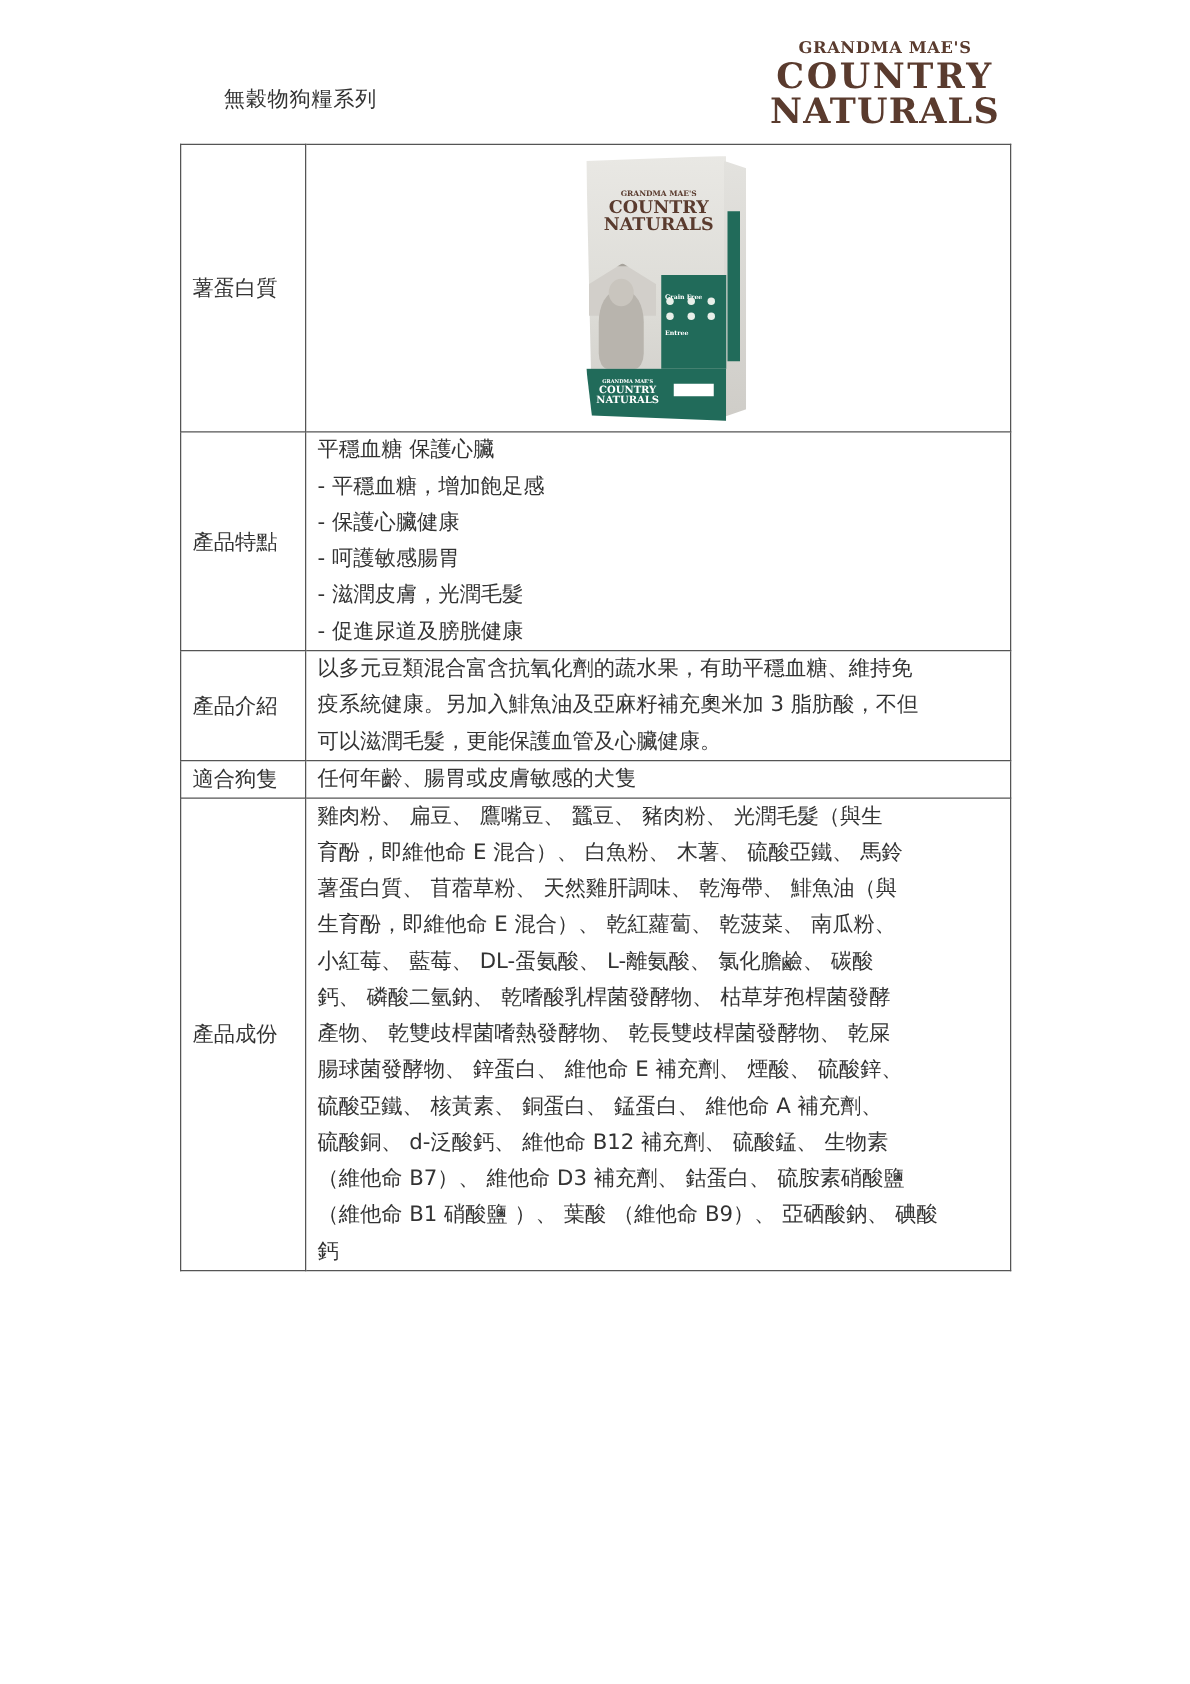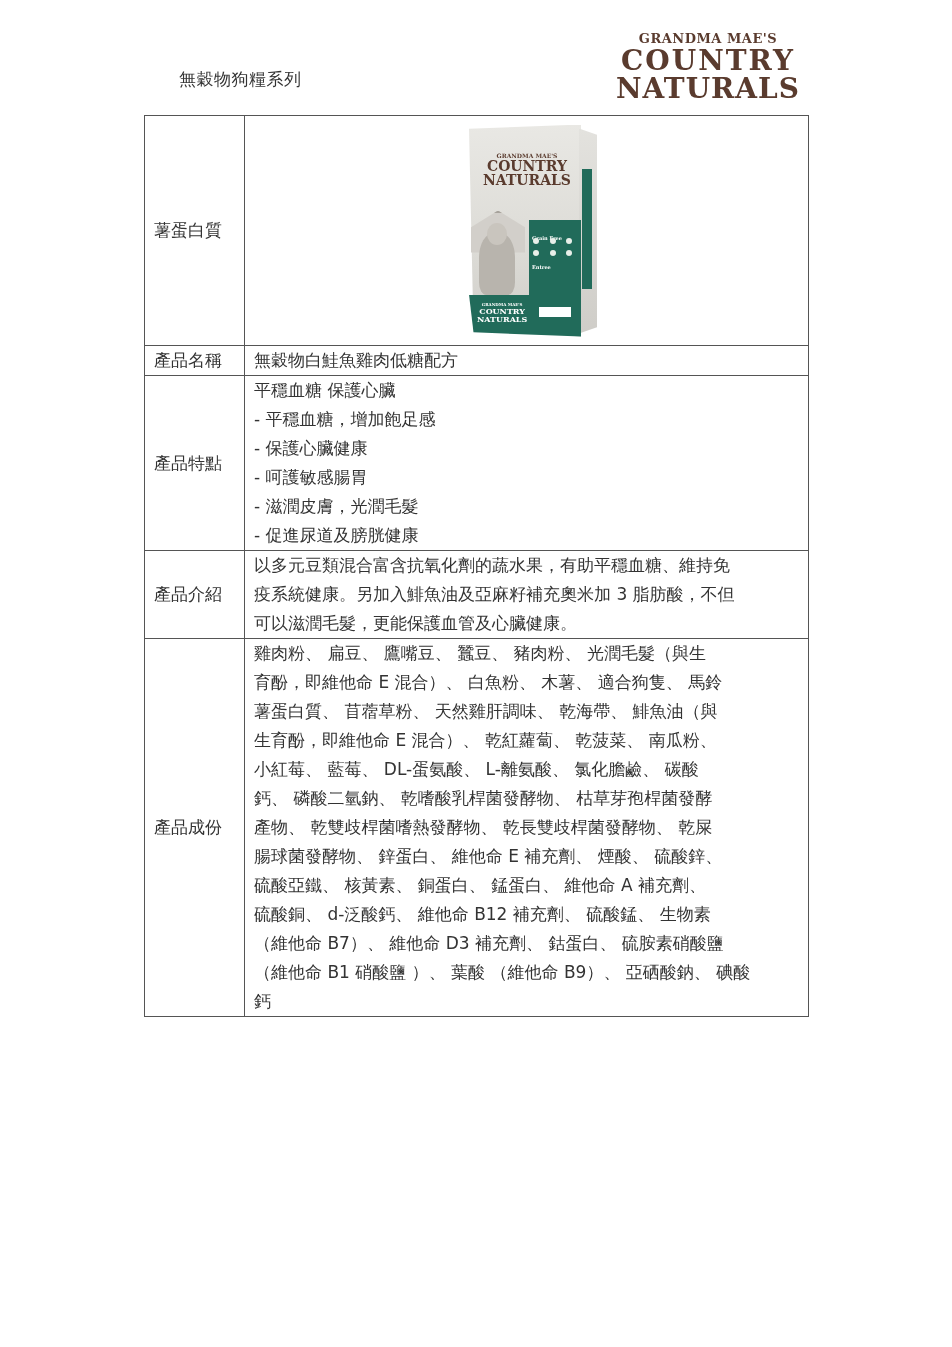--- a/index.html
+++ b/index.html
@@ -91,48 +91,48 @@
           <div class="bb">
             <div style="font-size:4px">GRANDMA MAE'S</div>
             <div>COUNTRY</div>
             <div>NATURALS</div>
           </div>
           <div class="tag"></div>
         </div>
       </div>
     </td>
   </tr>
-  <tr class="r-name">
-    <td class="label">產品名稱</td>
-    <td class="value">無穀物白鮭魚雞肉低糖配方</td>
-  </tr>
   <tr>
     <td class="label">產品特點</td>
     <td class="value">
       <span class="line">平穩血糖  保護心臟</span>
       <span class="line">- 平穩血糖，增加飽足感</span>
       <span class="line">- 保護心臟健康</span>
       <span class="line">- 呵護敏感腸胃</span>
       <span class="line">- 滋潤皮膚，光潤毛髮</span>
       <span class="line">- 促進尿道及膀胱健康</span>
     </td>
   </tr>
   <tr>
     <td class="label">產品介紹</td>
     <td class="value">
       <span class="line">以多元豆類混合富含抗氧化劑的蔬水果，有助平穩血糖、維持免</span>
       <span class="line">疫系統健康。另加入鯡魚油及亞麻籽補充奧米加 3 脂肪酸，不但</span>
       <span class="line">可以滋潤毛髮，更能保護血管及心臟健康。</span>
     </td>
   </tr>
   <tr>
+    <td class="label">適合狗隻</td>
+    <td class="value">任何年齡、腸胃或皮膚敏感的犬隻</td>
+  </tr>
+  <tr>
     <td class="label">產品成份</td>
     <td class="value">
       <span class="line">雞肉粉、 扁豆、 鷹嘴豆、 蠶豆、 豬肉粉、 光潤毛髮（與生</span>
-      <span class="line">育酚，即維他命 E 混合）、 白魚粉、 木薯、 適合狗隻、 馬鈴</span>
+      <span class="line">育酚，即維他命 E 混合）、 白魚粉、 木薯、 硫酸亞鐵、 馬鈴</span>
       <span class="line">薯蛋白質、 苜蓿草粉、 天然雞肝調味、 乾海帶、 鯡魚油（與</span>
       <span class="line">生育酚，即維他命 E 混合）、 乾紅蘿蔔、 乾菠菜、 南瓜粉、</span>
       <span class="line">小紅莓、 藍莓、 DL-蛋氨酸、 L-離氨酸、 氯化膽鹼、 碳酸</span>
       <span class="line">鈣、 磷酸二氫鈉、 乾嗜酸乳桿菌發酵物、 枯草芽孢桿菌發酵</span>
       <span class="line">產物、 乾雙歧桿菌嗜熱發酵物、 乾長雙歧桿菌發酵物、 乾屎</span>
       <span class="line">腸球菌發酵物、 鋅蛋白、 維他命 E 補充劑、 煙酸、 硫酸鋅、</span>
       <span class="line">硫酸亞鐵、 核黃素、 銅蛋白、 錳蛋白、 維他命 A 補充劑、</span>
       <span class="line">硫酸銅、 d-泛酸鈣、 維他命 B12 補充劑、 硫酸錳、 生物素</span>
       <span class="line">（維他命 B7）、 維他命 D3 補充劑、 鈷蛋白、 硫胺素硝酸鹽</span>
       <span class="line">（維他命 B1 硝酸鹽 ）、 葉酸 （維他命 B9）、 亞硒酸鈉、 碘酸</span>

